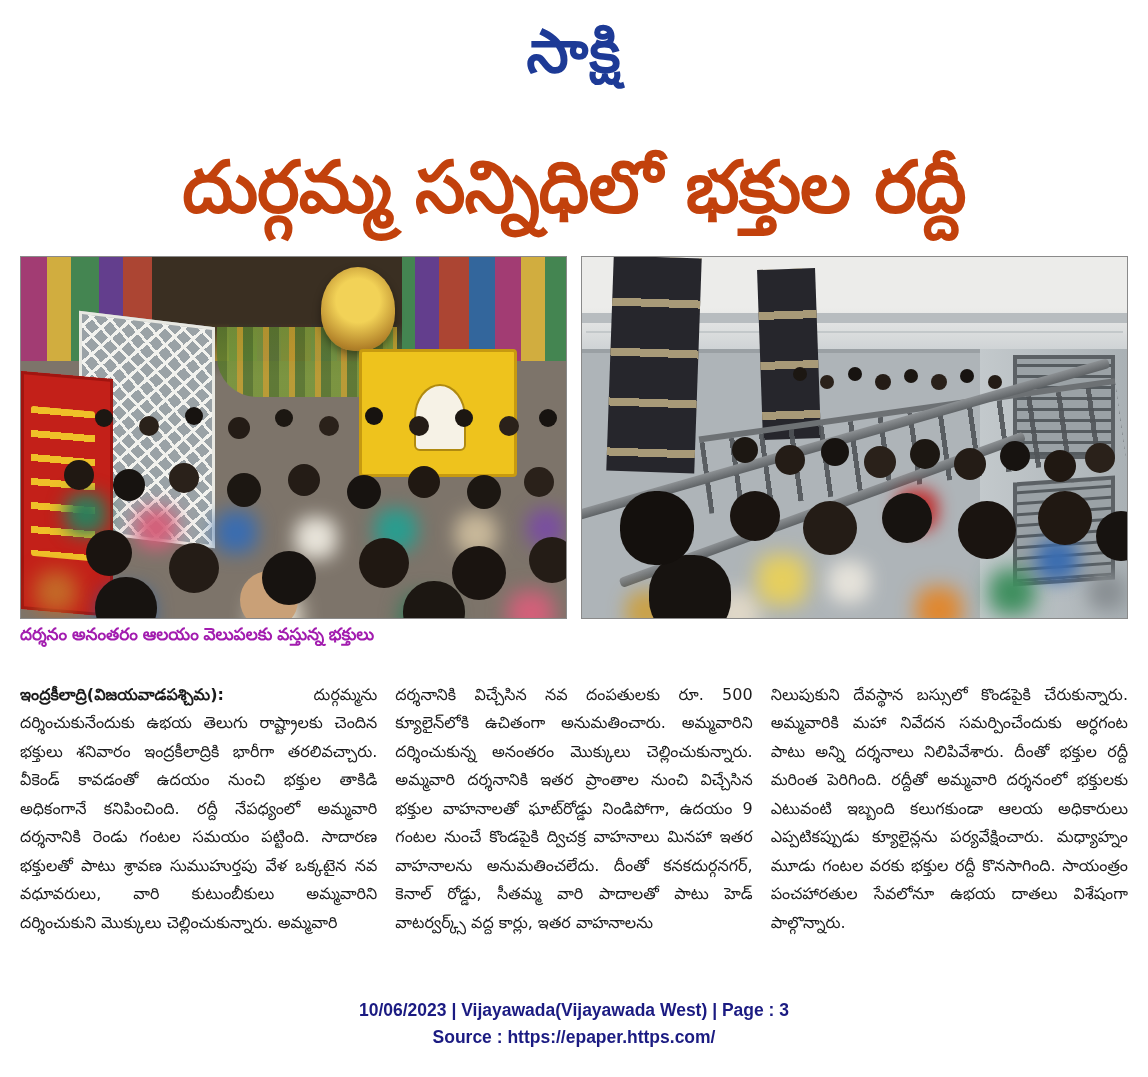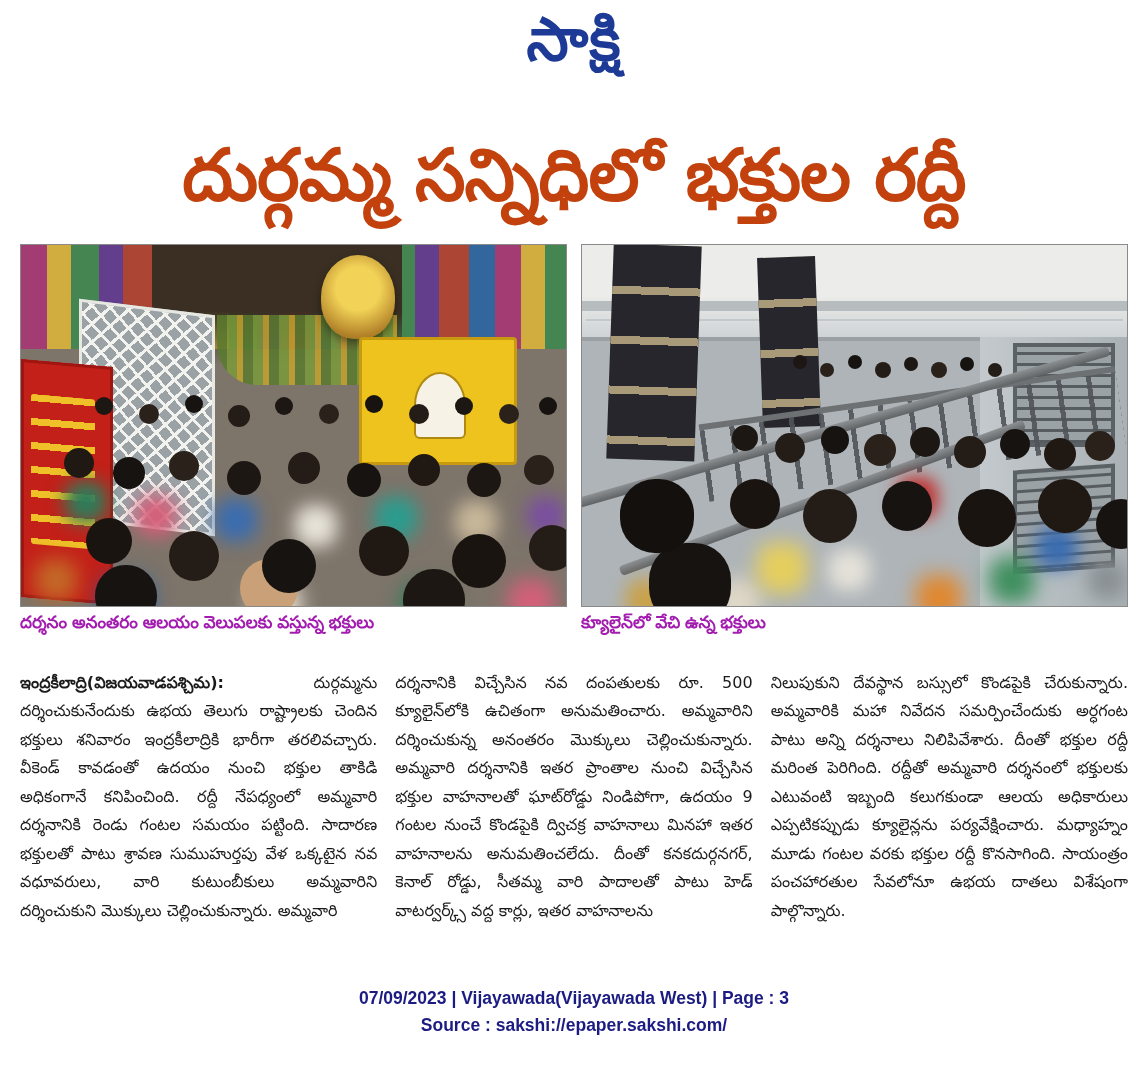--- a/index.html
+++ b/index.html
@@ -1,21 +1,21 @@
 <!DOCTYPE html>
 <html><head>
 <meta charset="utf-8">
 <style>
   html,body{margin:0;padding:0;background:#ffffff;}
   body{
     width:1148px;height:1077px;overflow:hidden;position:relative;
     font-family:"DejaVu Sans","Liberation Sans",sans-serif;color:#1c1c1c;
   }
   
-  .masthead{text-align:center;height:96px;}
+  .masthead{padding-top:12px;text-align:center;height:96px;}
   .logo{
     display:inline-block;font-size:60px;line-height:1.3;font-weight:800;
     color:#1d3a96;letter-spacing:1px;
   }
   
   .headline{
     margin:26px 22px 4px 22px;height:108px;display:flex;align-items:center;justify-content:center;
     font-size:72px;font-weight:800;color:#c2410c;letter-spacing:-1px;
     white-space:nowrap;overflow:hidden;line-height:1.05;
   }
@@ -152,26 +152,25 @@
     <div class="pr-rail r1"></div>
     <div class="pr-rail r2"></div>
     <div class="pr-clothes"></div>
     <div class="pr-heads"></div>
   </div>
 
 </div>
 
 <div class="caption-row">
   <div class="caption">దర్శనం అనంతరం ఆలయం వెలుపలకు వస్తున్న భక్తులు</div>
-  <div class="caption">క్యూలైన్‌లో వేచి ఉన్న భక్తులు</div>
 </div>
 
 <div class="article">
   <p class="col"><span class="dateline">ఇంద్రకీలాద్రి(విజయవాడపశ్చిమ):</span>
     <span>దుర్గమ్మను దర్శించుకునేందుకు ఉభయ తెలుగు రాష్ట్రాలకు చెందిన భక్తులు శనివారం ఇంద్రకీలాద్రికి భారీగా తరలివచ్చారు. వీకెండ్ కావడంతో ఉదయం నుంచి భక్తుల తాకిడి అధికంగానే కనిపించింది. రద్దీ నేపధ్యంలో అమ్మవారి దర్శనానికి రెండు గంటల సమయం పట్టింది. సాదారణ భక్తులతో పాటు శ్రావణ సుముహుర్తపు వేళ ఒక్కటైన నవ వధూవరులు, వారి కుటుంబీకులు అమ్మవారిని దర్శించుకుని మొక్కులు చెల్లించుకున్నారు. అమ్మవారి</span></p>
   <p class="col"><span>దర్శనానికి విచ్చేసిన నవ దంపతులకు రూ. 500 క్యూలైన్‌లోకి ఉచితంగా అనుమతించారు. అమ్మవారిని దర్శించుకున్న అనంతరం మొక్కులు చెల్లించుకున్నారు. అమ్మవారి దర్శనానికి ఇతర ప్రాంతాల నుంచి విచ్చేసిన భక్తుల వాహనాలతో ఘాట్‌రోడ్డు నిండిపోగా, ఉదయం 9 గంటల నుంచే కొండపైకి ద్విచక్ర వాహనాలు మినహా ఇతర వాహనాలను అనుమతించలేదు. దీంతో కనకదుర్గనగర్, కెనాల్ రోడ్డు, సీతమ్మ వారి పాదాలతో పాటు హెడ్ వాటర్వర్క్స్ వద్ద కార్లు, ఇతర వాహనాలను</span></p>
   <p class="col"><span>నిలుపుకుని దేవస్థాన బస్సులో కొండపైకి చేరుకున్నారు. అమ్మవారికి మహా నివేదన సమర్పించేందుకు అర్ధగంట పాటు అన్ని దర్శనాలు నిలిపివేశారు. దీంతో భక్తుల రద్దీ మరింత పెరిగింది. రద్దీతో అమ్మవారి దర్శనంలో భక్తులకు ఎటువంటి ఇబ్బంది కలుగకుండా ఆలయ అధికారులు ఎప్పటికప్పుడు క్యూలైన్లను పర్యవేక్షించారు. మధ్యాహ్నం మూడు గంటల వరకు భక్తుల రద్దీ కొనసాగింది. సాయంత్రం పంచహారతుల సేవలోనూ ఉభయ దాతలు విశేషంగా పాల్గొన్నారు.</span></p>
 </div>
 
 <div class="footer">
-  <div>07/09/2023 | Vijayawada(Vijayawada West) | Page : 3</div>
-  <div>Source : sakshi://epaper.sakshi.com/</div>
+  <div>10/06/2023 | Vijayawada(Vijayawada West) | Page : 3</div>
+  <div>Source : https://epaper.https.com/</div>
 </div>
 
 </body></html>

